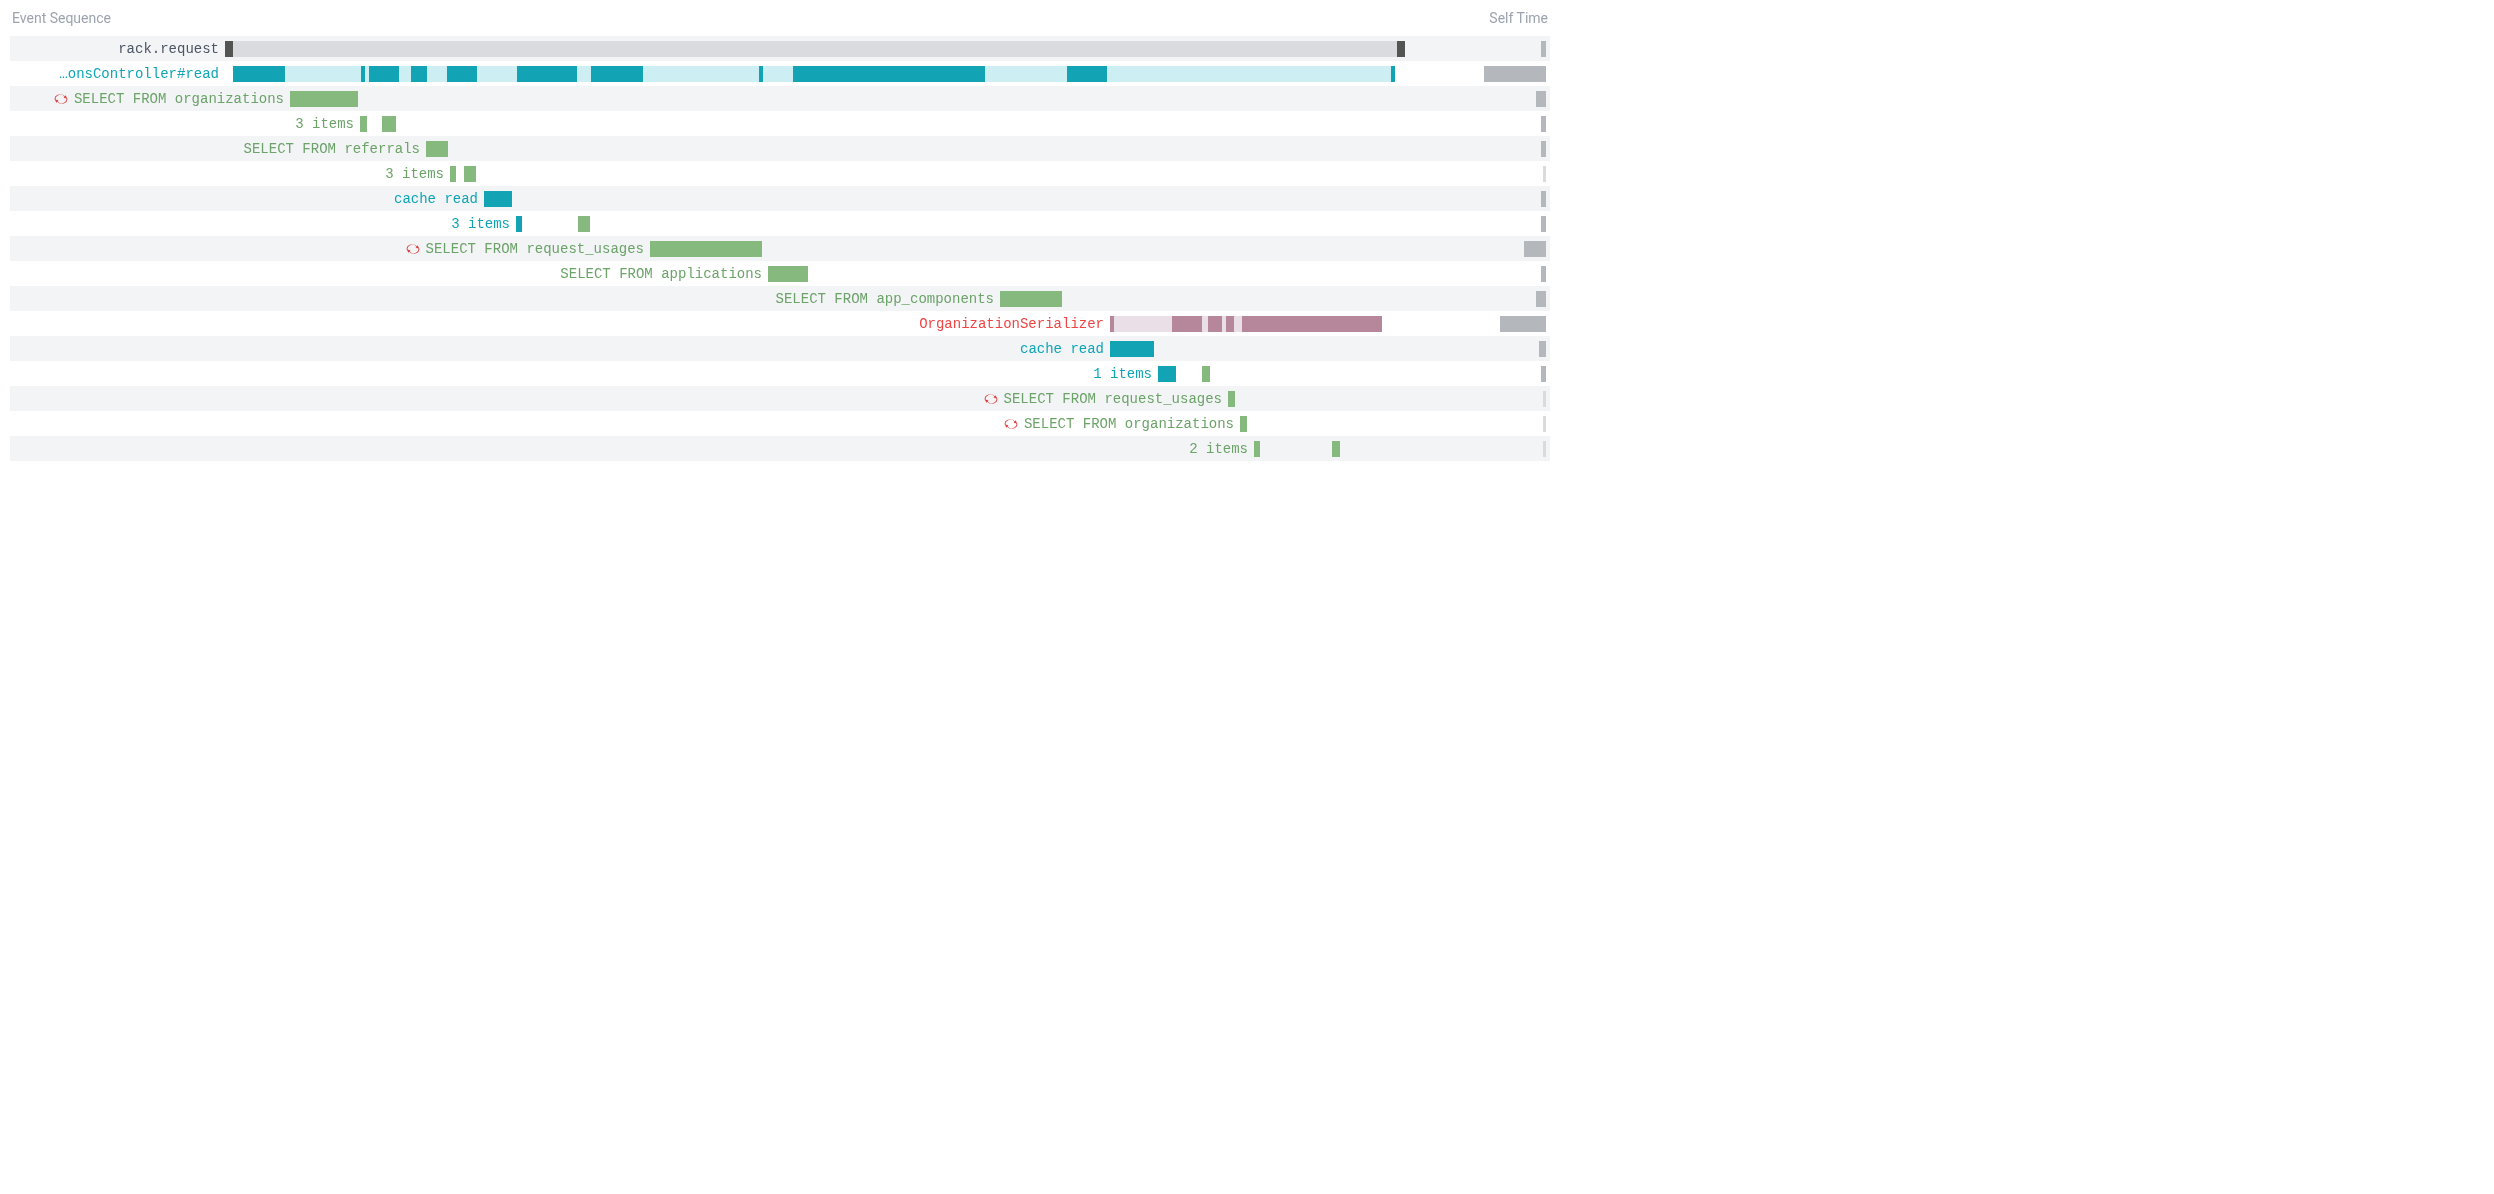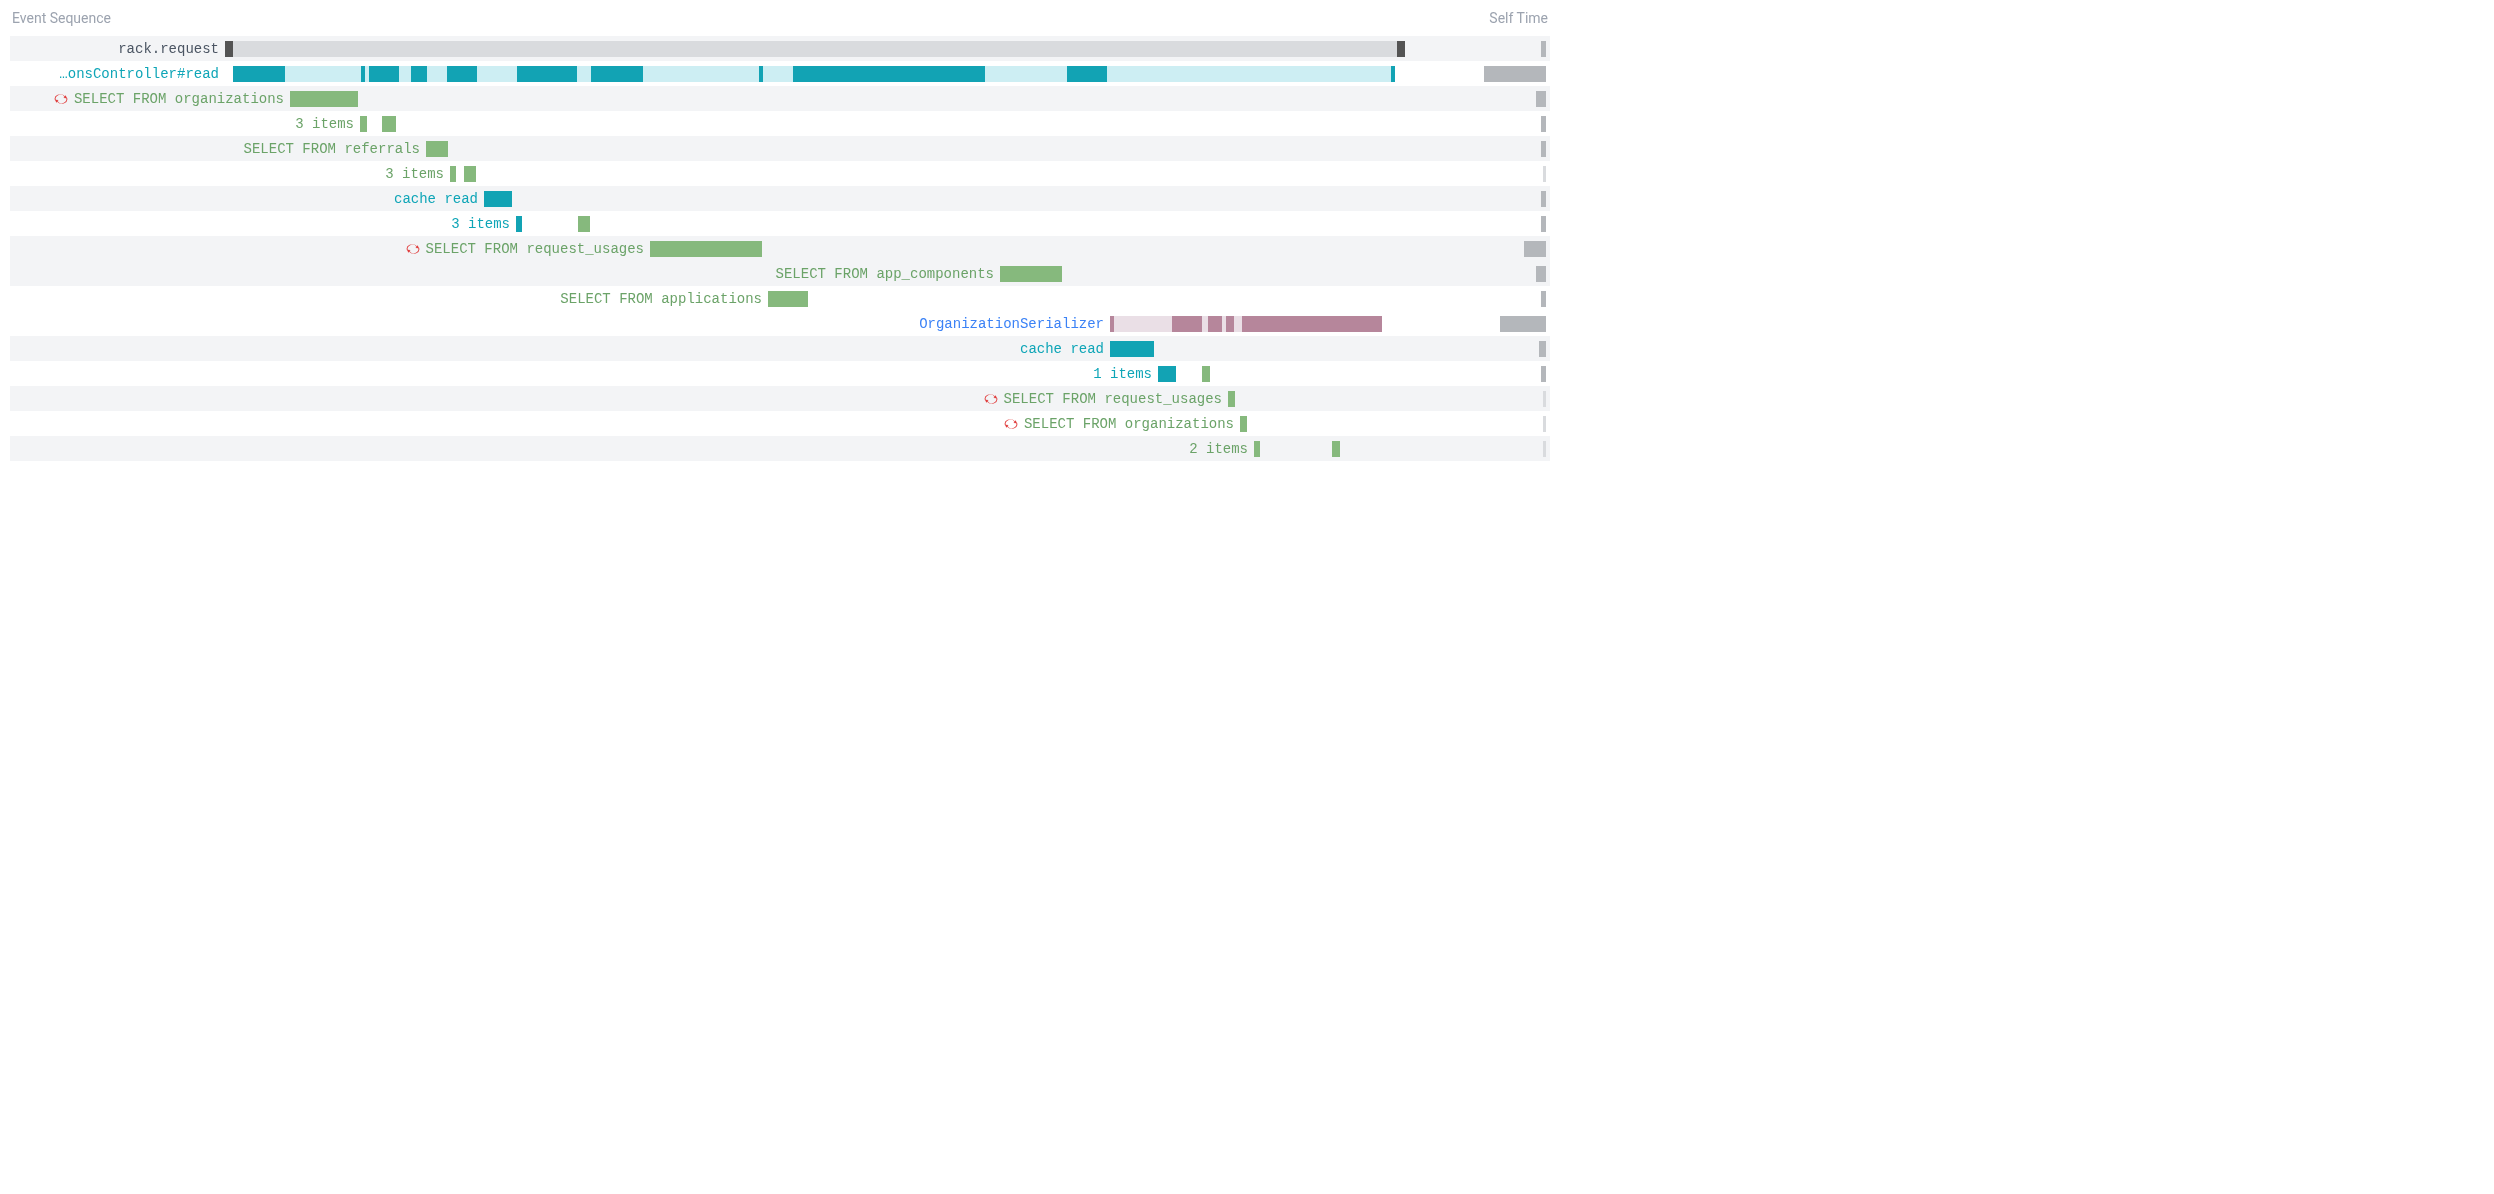--- a/index.html
+++ b/index.html
@@ -42,21 +42,21 @@
   .label-area .nplus {
     color: #e03e3e;
     font-size: 14px;
     margin-right: 6px;
     display: inline-flex;
   }
   .label-text {}
   .col-dark  { color: #4b5563; text-align: center; }
   .col-teal  { color: #0ea5b7; }
   .col-green { color: #6ba368; }
-  .col-plum  { color: #3b82f6; }
+  .col-plum  { color: #ef4444; }
 
   .track {
     position: relative;
     flex: 1 1 auto;
     height: 16px;
   }
   .seg {
     position: absolute;
     top: 0;
     height: 16px;
@@ -221,40 +221,40 @@
         </span>
         <span class="label-text">SELECT FROM request_usages</span>
       </div>
       <div class="track">
         <div class="seg bg-green" style="left: 0px; width: 112px;"></div>
       </div>
       <div class="selfcol">
         <div class="selfbar bg-gray" style="width: 22px;"></div>
       </div>
     </div>
+    <div class="row">
+      <div class="label-area col-green" style="width: 758px;">
+        <span class="label-text">SELECT FROM applications</span>
+      </div>
+      <div class="track">
+        <div class="seg bg-green" style="left: 0px; width: 40px;"></div>
+      </div>
+      <div class="selfcol">
+        <div class="selfbar bg-gray" style="width: 5px;"></div>
+      </div>
+    </div>
     <div class="row shaded">
       <div class="label-area col-green" style="width: 990px;">
         <span class="label-text">SELECT FROM app_components</span>
       </div>
       <div class="track">
         <div class="seg bg-green" style="left: 0px; width: 62px;"></div>
       </div>
       <div class="selfcol">
         <div class="selfbar bg-gray" style="width: 10px;"></div>
-      </div>
-    </div>
-    <div class="row">
-      <div class="label-area col-green" style="width: 758px;">
-        <span class="label-text">SELECT FROM applications</span>
-      </div>
-      <div class="track">
-        <div class="seg bg-green" style="left: 0px; width: 40px;"></div>
-      </div>
-      <div class="selfcol">
-        <div class="selfbar bg-gray" style="width: 5px;"></div>
       </div>
     </div>
     <div class="row">
       <div class="label-area col-plum" style="width: 1100px;">
         <span class="label-text">OrganizationSerializer</span>
       </div>
       <div class="track">
         <div class="seg bg-plum" style="left: 0px; width: 4px;"></div>
         <div class="seg bg-plum-l" style="left: 4px; width: 58px;"></div>
         <div class="seg bg-plum" style="left: 62px; width: 30px;"></div>

